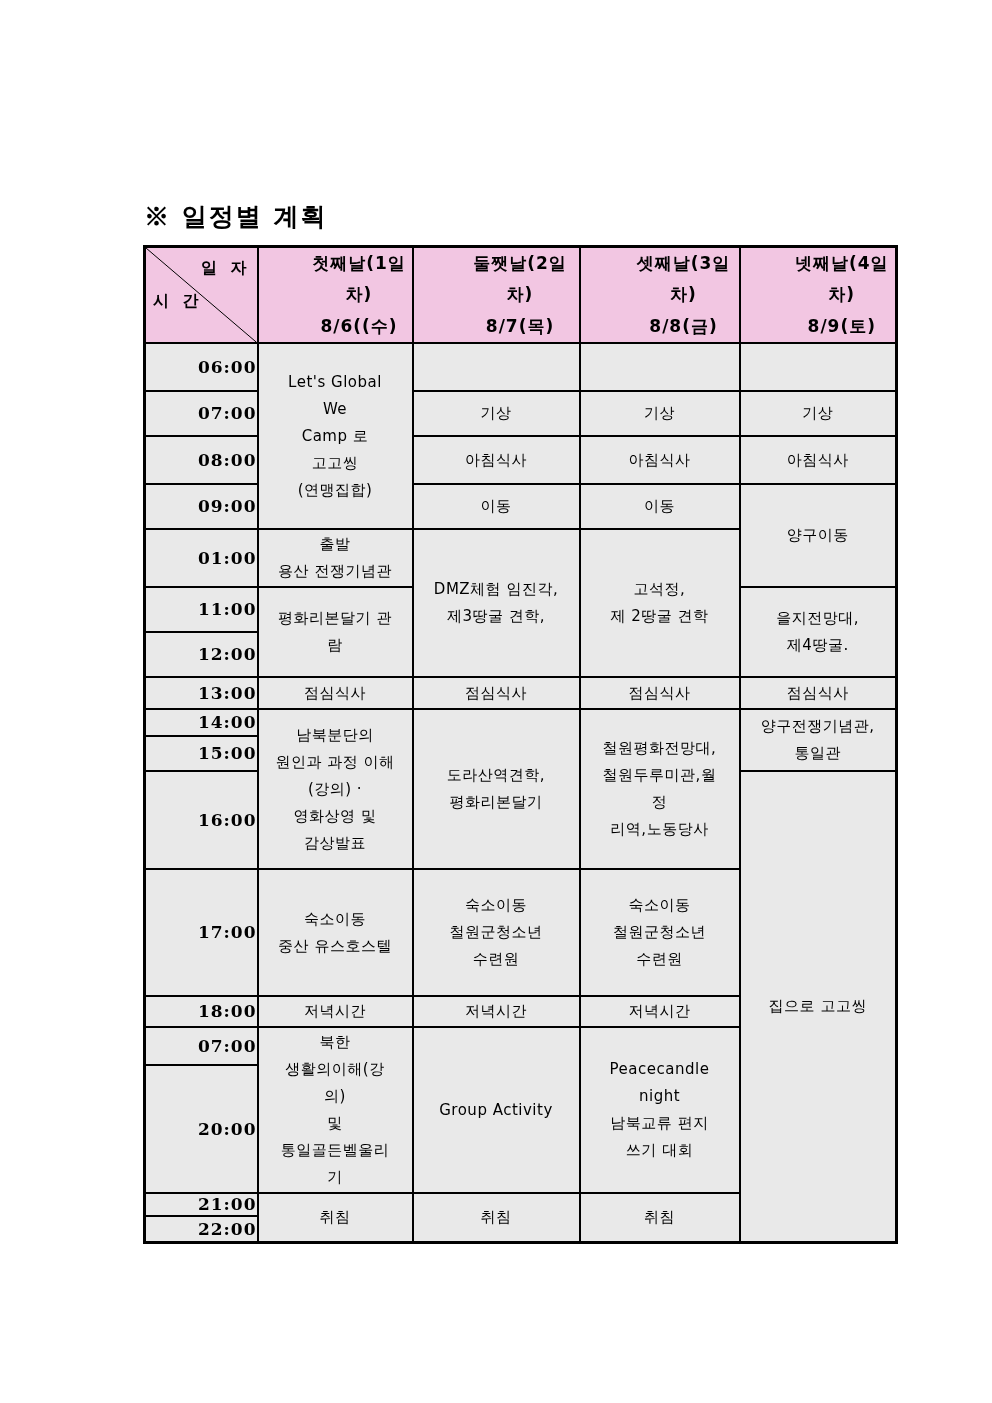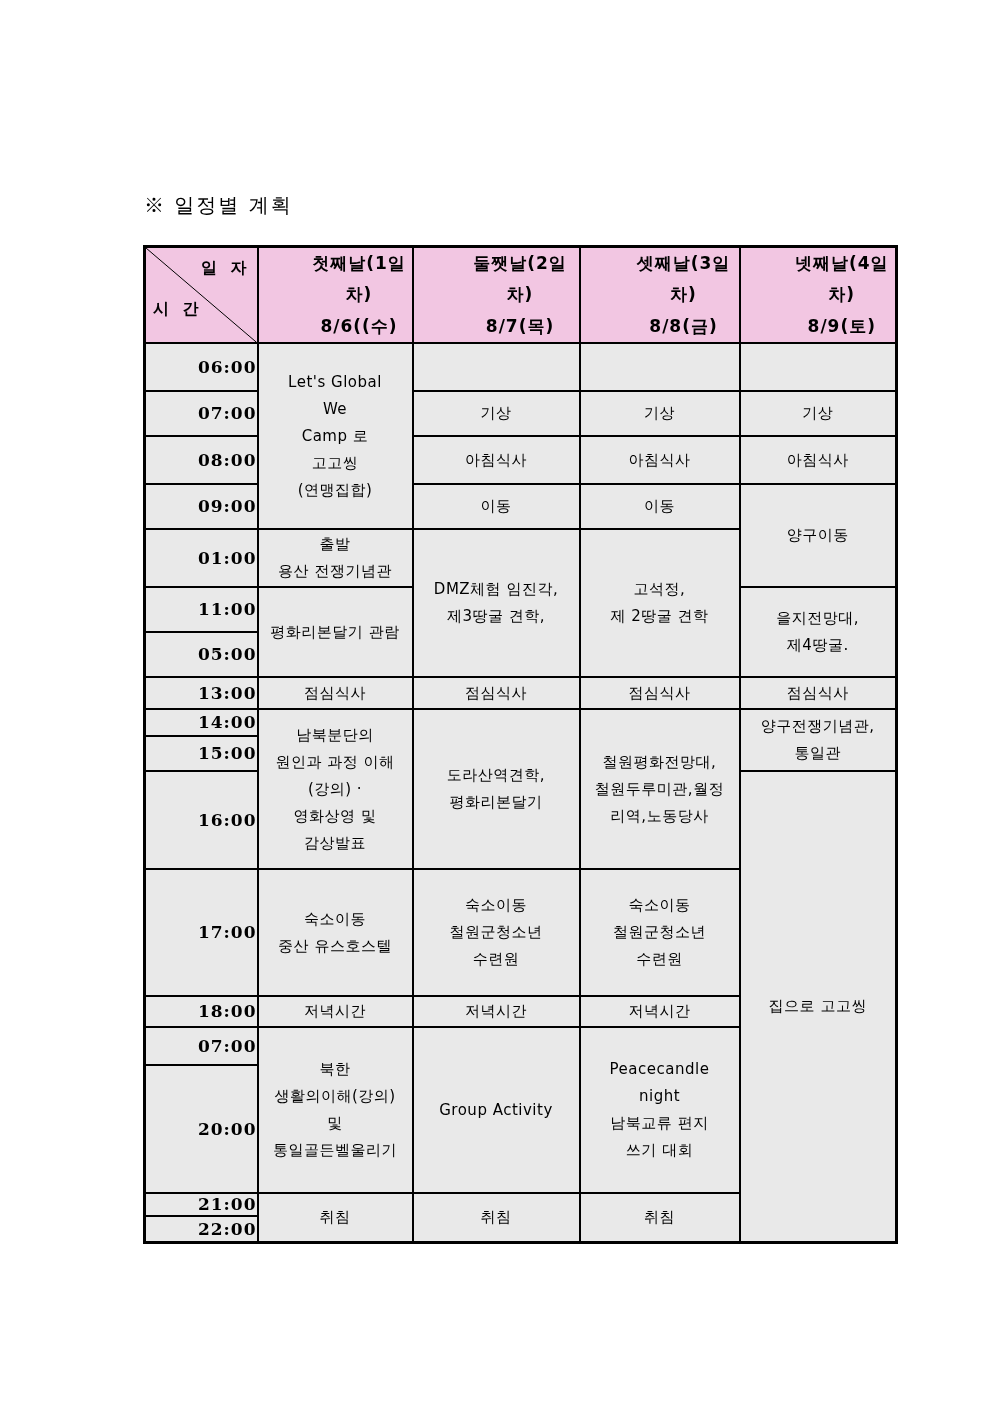--- a/index.html
+++ b/index.html
@@ -8,24 +8,24 @@
   .page {
     position: relative;
     width: 992px;
     height: 1403px;
     background: #ffffff;
     overflow: hidden;
   }
   .doc-title {
     position: absolute;
     left: 144px;
-    top: 192px;
+    top: 200px;
     font-family: "DejaVu Serif", "Liberation Serif", serif;
-    font-weight: normal;
-    font-size: 20px;
+    font-weight: bold;
+    font-size: 25px;
     letter-spacing: 2px;
     white-space: nowrap;
   }
   table.schedule {
     position: absolute;
     left: 143px;
     top: 245px;
     width: 752px;
     border-collapse: collapse;
     table-layout: fixed;
@@ -53,37 +53,37 @@
   }
   .corner-svg { position: absolute; left: 0; top: 0; width: 100%; height: 100%; display: block; }
   .corner .lbl {
     position: absolute;
     font-size: 16px;
     font-weight: bold;
     letter-spacing: 4px;
     white-space: nowrap;
   }
   .lbl-date { top: 10px; right: 6px; }
-  .lbl-time { bottom: 22px; left: 7px; }
+  .lbl-time { bottom: 30px; left: 7px; }
   td.time {
     font-family: "DejaVu Serif", "Liberation Serif", serif;
     font-weight: bold;
     font-size: 17px;
     letter-spacing: 1px;
     line-height: 1;
     background: #e9e9e9;
     text-align: right;
   }
   td.ev {
     font-size: 15px;
     line-height: 1.8;
     letter-spacing: 0.5px;
     white-space: pre-line;
     background: #e9e9e9;
-    padding: 1px 8px;
+    padding: 1px 16px;
   }
 </style>
 </head>
 <body>
 
 <div class="page">
 
   <div class="doc-title">※ 일정별 계획</div>
 
   <table class="schedule">
@@ -166,21 +166,21 @@
     </tr>
 
     <tr style="height:45px">
       <td class="time">11:00</td>
       <td class="ev" rowspan="2">평화리본달기 관람</td>
       <td class="ev" rowspan="2">을지전망대,
 제4땅굴.</td>
     </tr>
 
     <tr style="height:45px">
-      <td class="time">05:00</td>
+      <td class="time">12:00</td>
     </tr>
 
     <tr style="height:32px">
       <td class="time">13:00</td>
       <td class="ev">점심식사</td>
       <td class="ev">점심식사</td>
       <td class="ev">점심식사</td>
       <td class="ev">점심식사</td>
     </tr>
 

